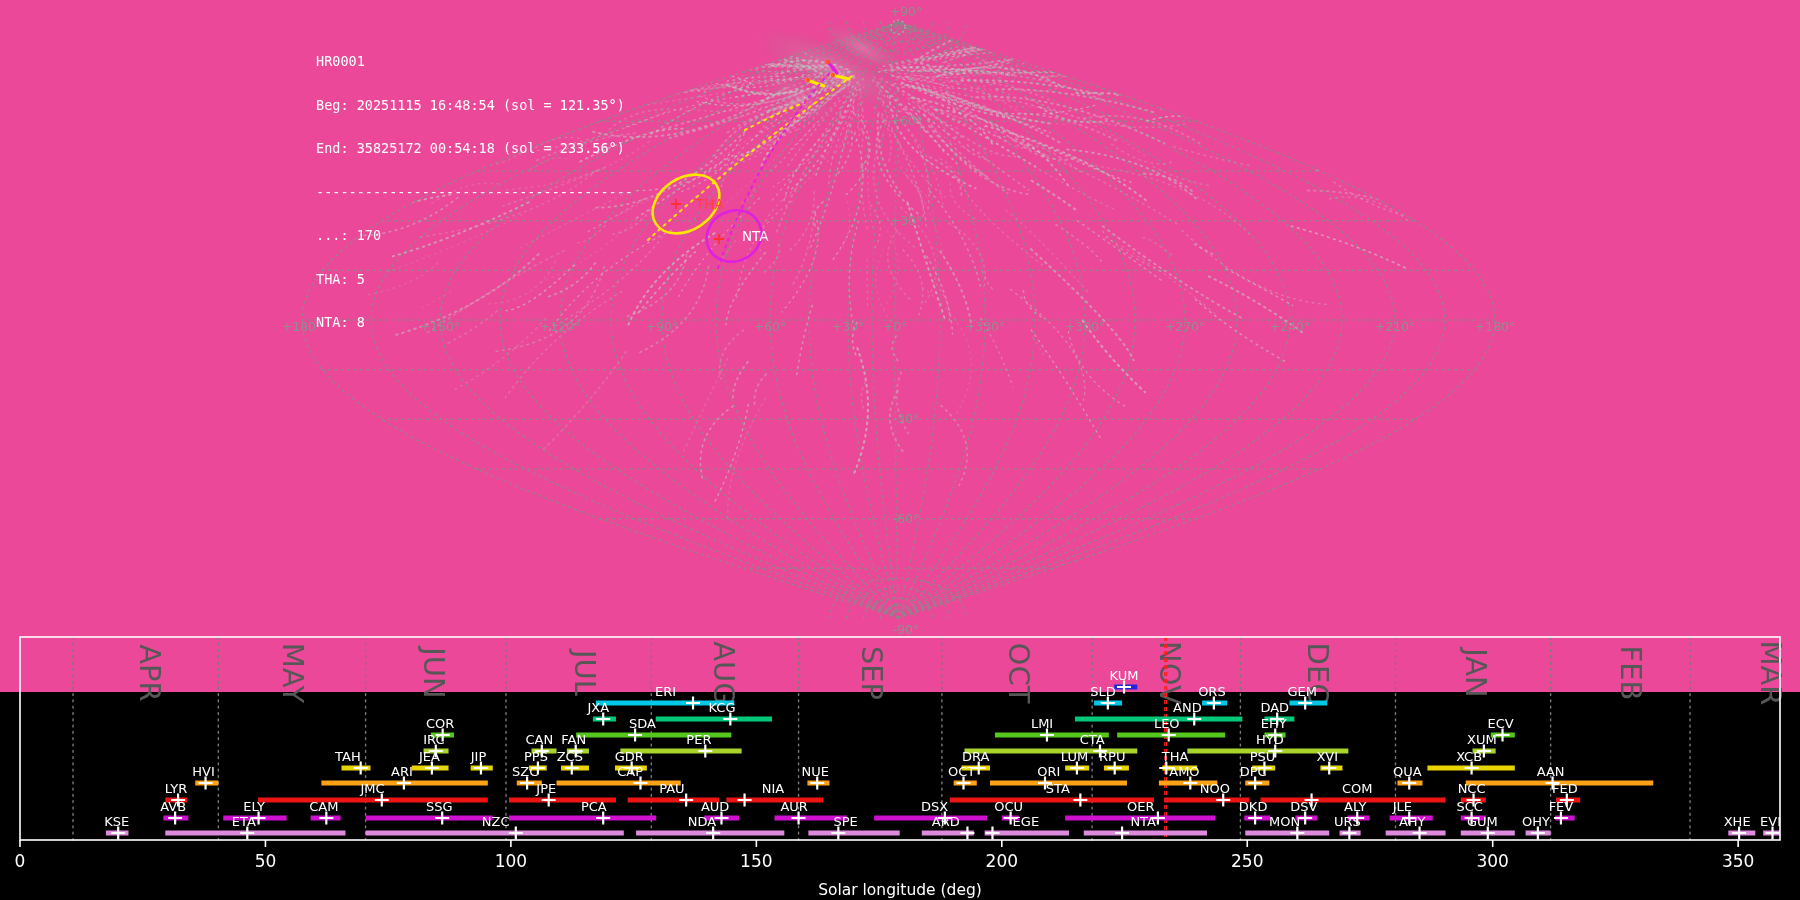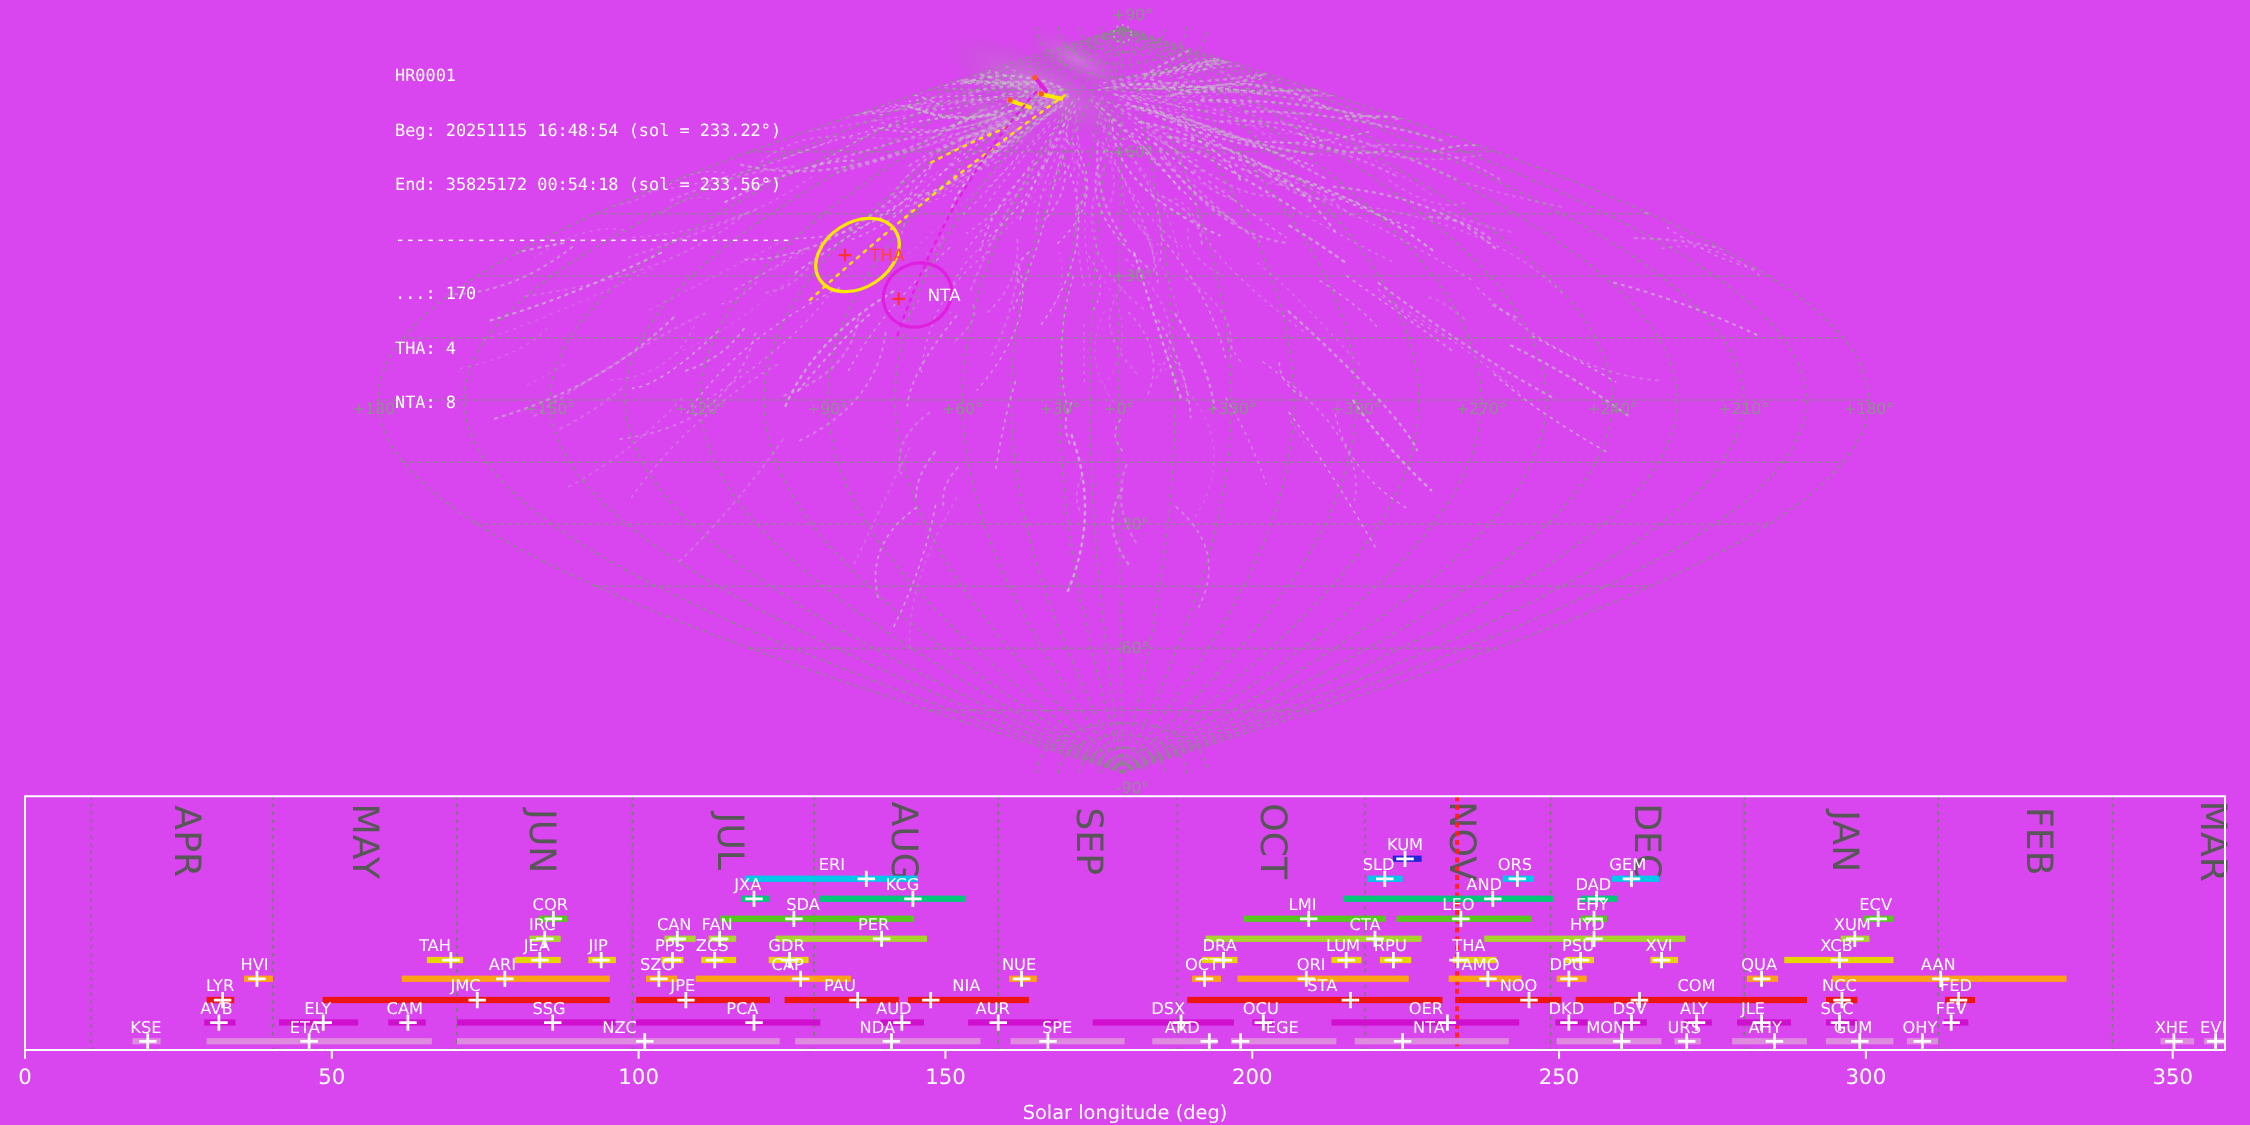--- a/index.html
+++ b/index.html
@@ -1,16 +1,16 @@
 <!DOCTYPE html>
 <html><head>
 <meta charset="utf-8">
 <style>
   html,body{margin:0;padding:0;background:#000;width:1800px;height:900px;overflow:hidden}
-  #app{position:relative;width:1800px;height:900px;background:#d946ef;font-family:"DejaVu Sans",sans-serif}
+  #app{position:relative;width:1800px;height:692px;background:#ec4899;font-family:"DejaVu Sans",sans-serif}
   #scene{position:absolute;left:0;top:0}
   #obs-header{position:absolute;left:316px;top:25px;color:#fff;
     font-family:"DejaVu Sans Mono",monospace;font-size:13.5px;line-height:14.5px;white-space:pre}
 </style>
 </head>
 <body>
 
 <div id="app">
   <svg id="scene" width="1800" height="900" viewBox="0 0 1800 900">
       <defs>
@@ -837,20 +837,20 @@
         <text x="1247.25" y="867" fill="#fff" font-size="17" text-anchor="middle" font-family="&quot;DejaVu Sans&quot;,sans-serif">250</text>
         <line x1="1492.7" y1="840" x2="1492.7" y2="847" stroke="#fff" stroke-width="1.6"></line>
         <text x="1492.7" y="867" fill="#fff" font-size="17" text-anchor="middle" font-family="&quot;DejaVu Sans&quot;,sans-serif">300</text>
         <line x1="1738.1499999999999" y1="840" x2="1738.1499999999999" y2="847" stroke="#fff" stroke-width="1.6"></line>
         <text x="1738.1499999999999" y="867" fill="#fff" font-size="17" text-anchor="middle" font-family="&quot;DejaVu Sans&quot;,sans-serif">350</text>
         <text x="900" y="895" fill="#fff" font-size="15.5" text-anchor="middle" font-family="&quot;DejaVu Sans&quot;,sans-serif">Solar longitude (deg)</text>
       </g>
     </svg>
   <div id="obs-header">
     <div>HR0001</div>
-    <div>Beg: 20251115 16:48:54 (sol = 233.22°)</div>
+    <div>Beg: 20251115 16:48:54 (sol = 121.35°)</div>
     <div>End: 35825172 00:54:18 (sol = 233.56°)</div>
     <div>---------------------------------------</div>
     <div>...: 170</div>
-    <div>THA: 4</div>
+    <div>THA: 5</div>
     <div>NTA: 8</div>
   </div>
 </div>
 
 </body></html>

